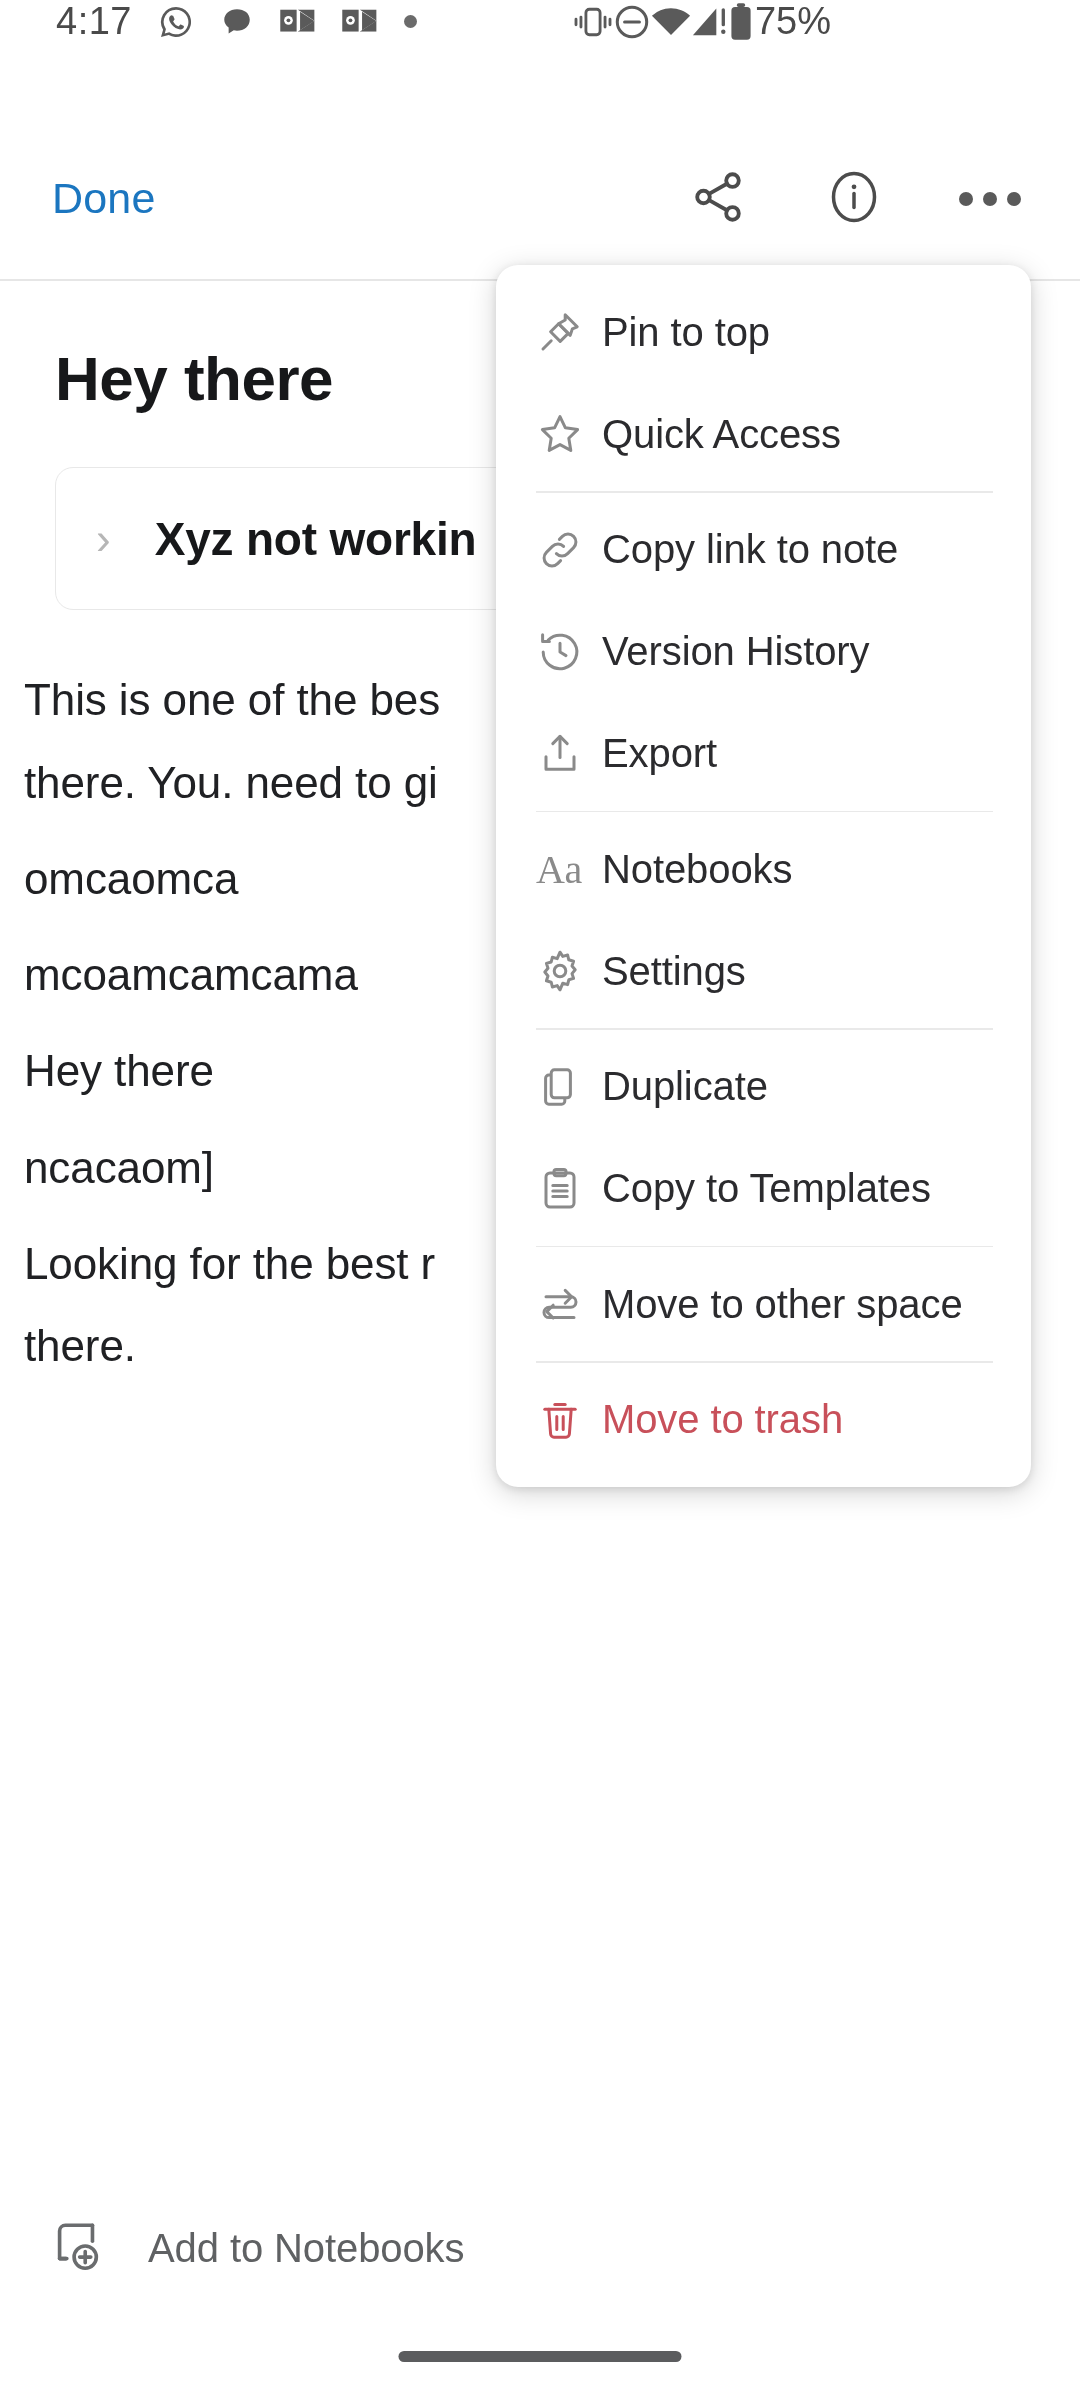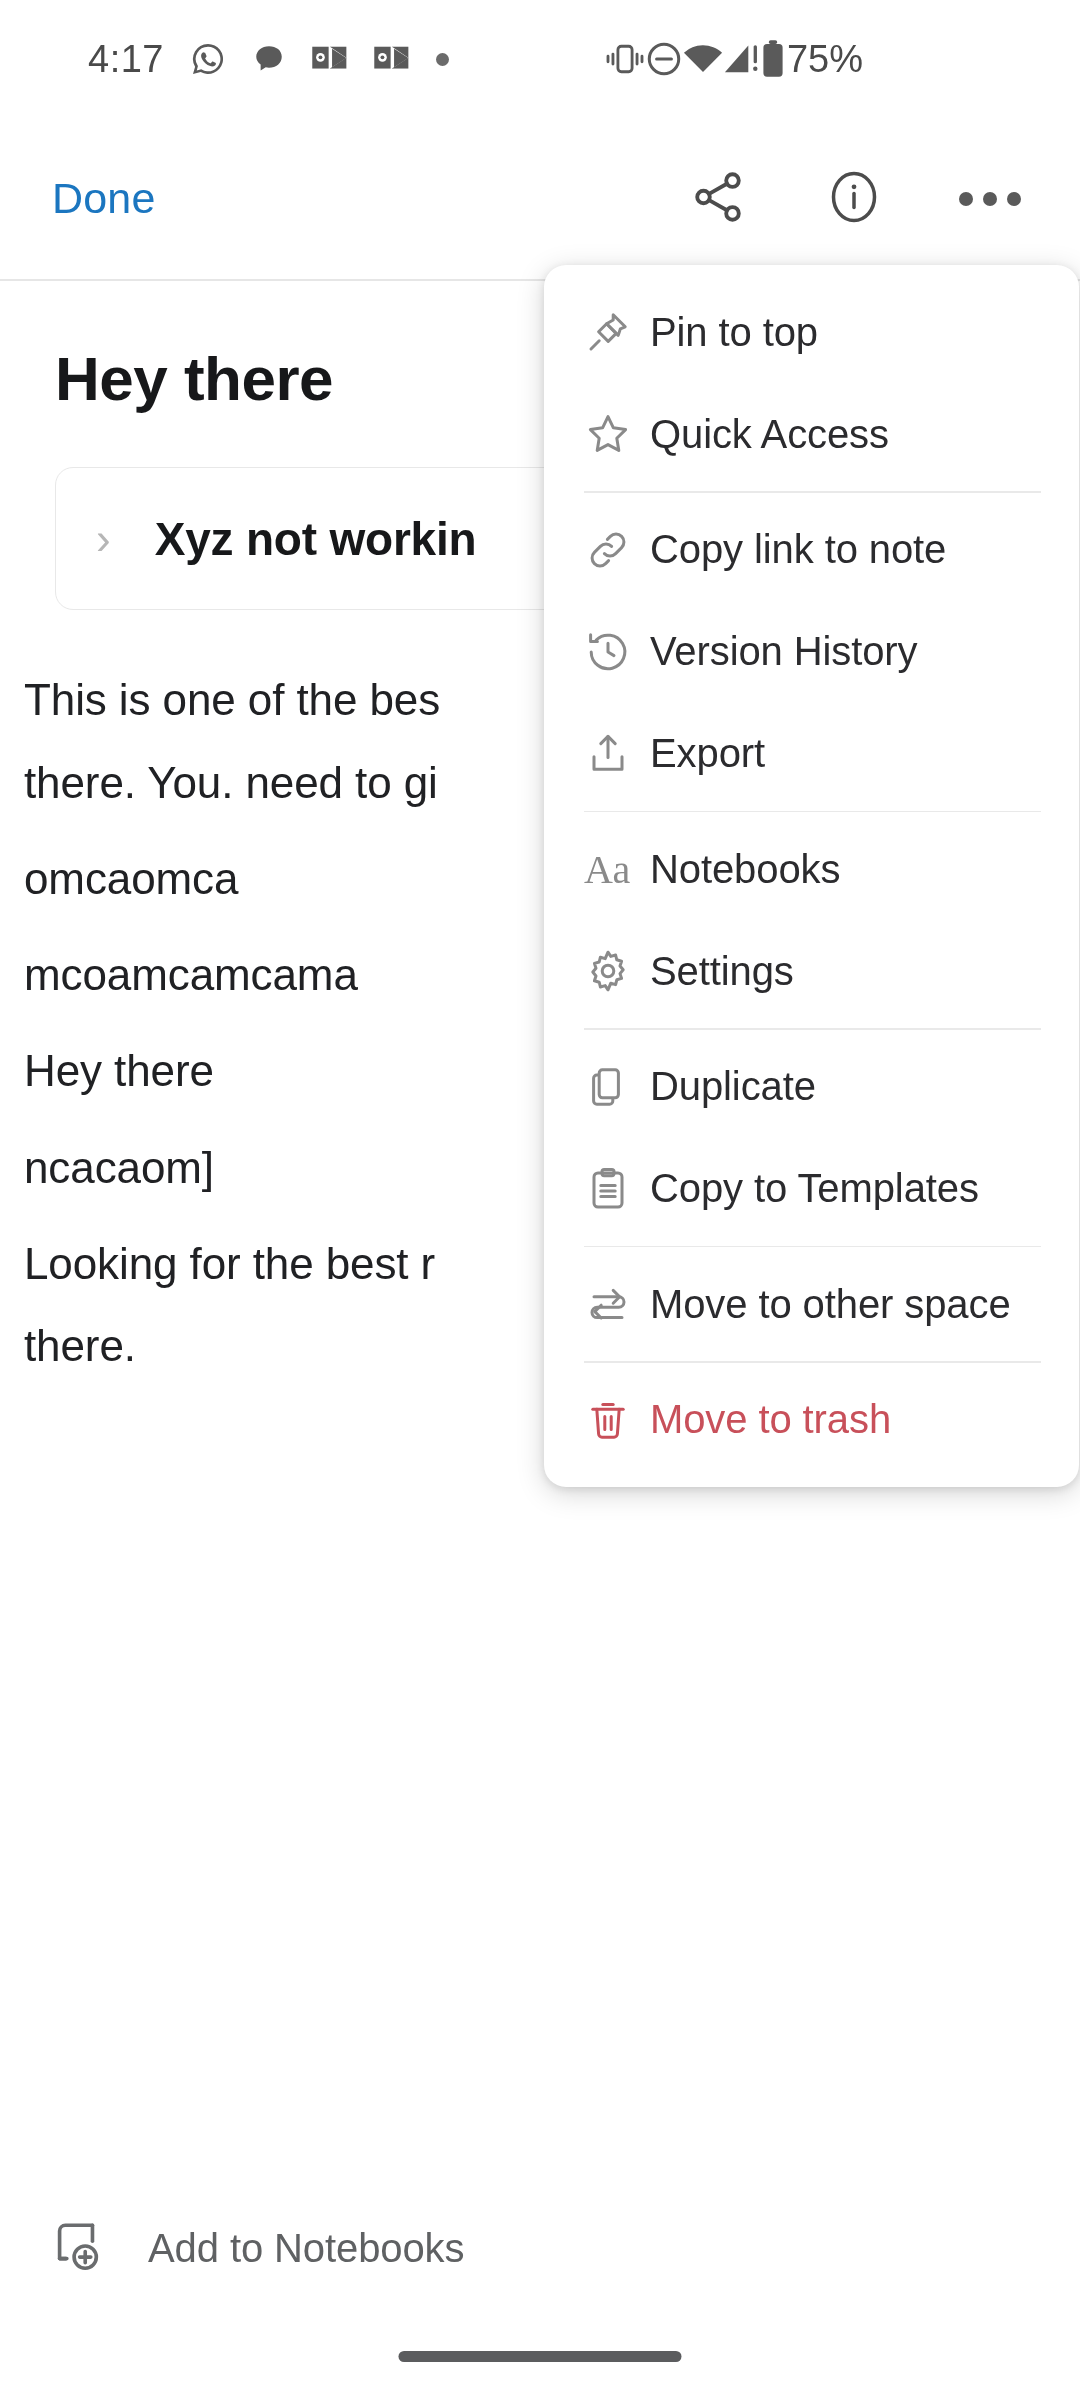--- a/index.html
+++ b/index.html
@@ -7,23 +7,22 @@
     width: 1080px; height: 2400px;
     background: #ffffff;
     font-family: "Liberation Sans", sans-serif;
     overflow: hidden;
   }
   #screen { position: relative; width: 1080px; height: 2400px; background: #ffffff; }
 
   
   .statusbar {
     position: absolute; top: 0; left: 0; width: 873px; height: 118px;
-    display: flex; align-items: center; justify-content: space-between;
+    display: flex; align-items: flex-start; justify-content: space-between;
     padding: 0 42px 0 56px;
-    margin-left: 32px;
   }
   .sb-left { display: flex; align-items: center; gap: 26px; }
   .sb-right { display: flex; align-items: center; }
   .sb-clock { font-size: 38px; color: #4a4a4a; letter-spacing: .5px; font-weight: 400; }
   .sb-ico { display: inline-flex; align-items: center; justify-content: center; }
   .sb-dot { width: 13px; height: 13px; border-radius: 50%; background: #6b6b6b; }
   .sb-batt-text { font-size: 38px; color: #4a4a4a; margin-left: 2px; }
 
   
   .toolbar {
@@ -62,21 +61,21 @@
   .paras { padding: 62px 0 0 24px; width: 1025px; }
   .para {
     font-size: 44px; color: #202124; line-height: 1.28; letter-spacing: -.1px;
     white-space: nowrap; overflow: hidden;
   }
   .para.m-lg { margin-bottom: 40px; }
   .para.m-sm { margin-bottom: 26px; }
 
   
   .menu {
-    position: absolute; left: 544px; top: 265px; width: 535px;
+    position: absolute; left: 496px; top: 265px; width: 535px;
     background: #ffffff; border-radius: 22px;
     box-shadow: 0 6px 28px rgba(0,0,0,.17), 0 2px 8px rgba(0,0,0,.10);
     padding: 16px 0 16px 0; z-index: 20;
   }
   .mi {
     display: flex; align-items: center; height: 102px;
     padding-left: 40px; cursor: pointer; background: none; border: none; width: 100%;
     font-family: "Liberation Sans", sans-serif;
   }
   .mi-ico { width: 66px; min-width: 66px; display: flex; align-items: center; justify-content: flex-start; }

